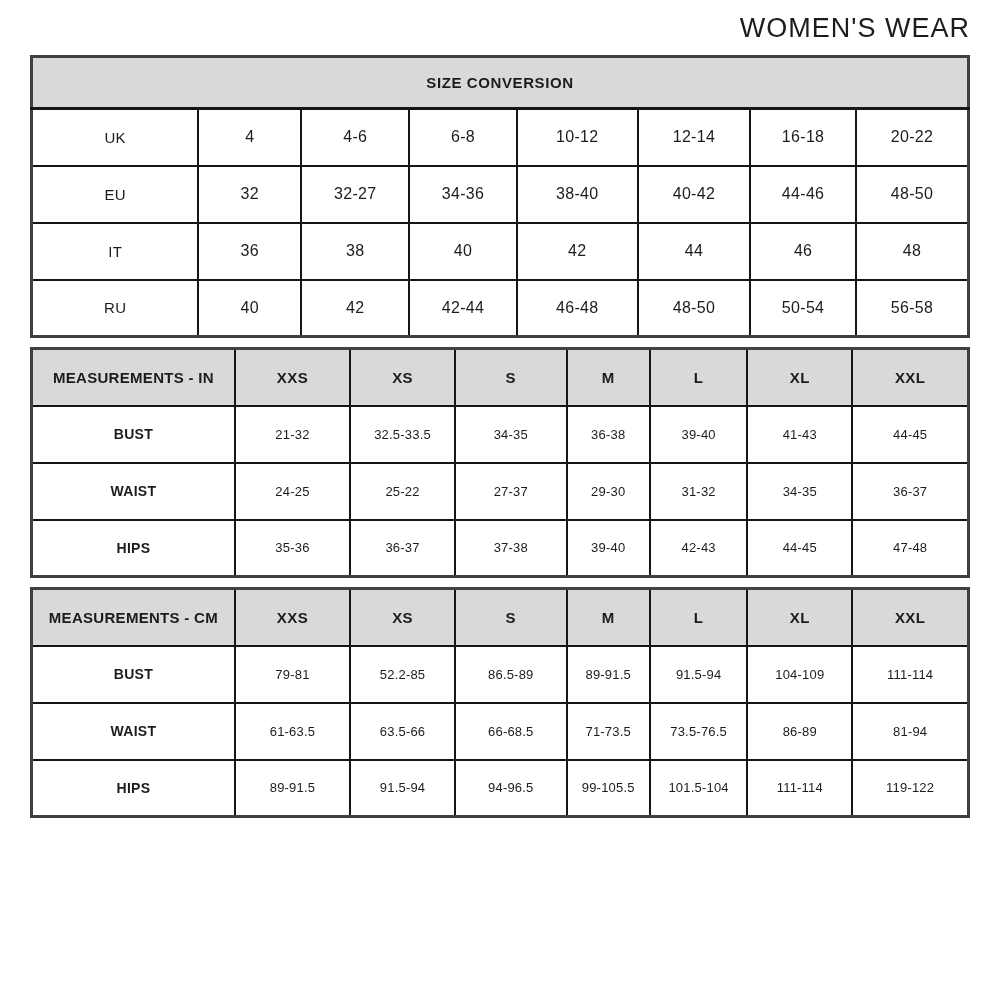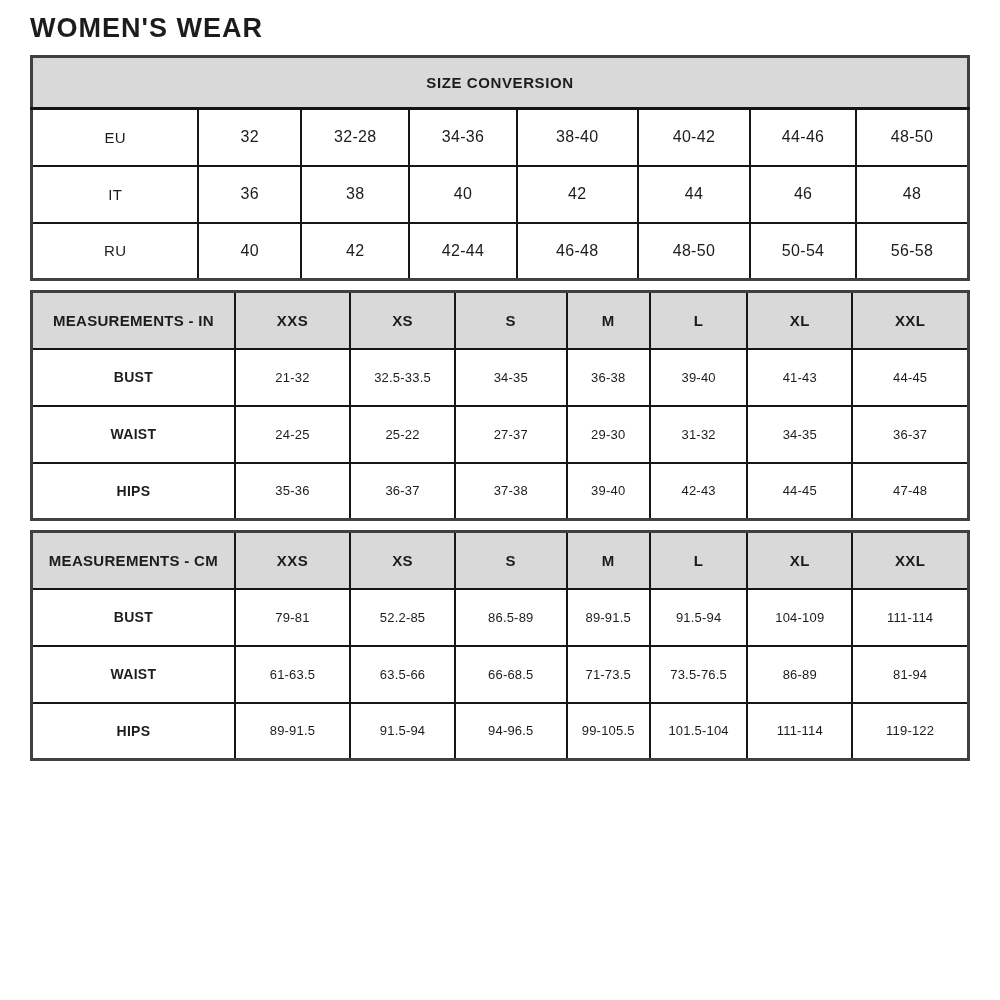--- a/index.html
+++ b/index.html
@@ -9,23 +9,23 @@
     font-family: "Liberation Sans", sans-serif;
     color: #1c1c1c;
   }
   .page {
     width: 1000px;
     height: 1000px;
     padding: 0 30px;
     background: #ffffff;
   }
   .title {
-    text-align: left;
+    text-align: right;
     font-size: 27px;
-    font-weight: 700;
+    font-weight: 400;
     letter-spacing: 1px;
     padding: 13px 0 11px 0;
   }
   table {
     width: 100%;
     border-collapse: collapse;
     table-layout: fixed;
     border: 3px solid #404040;
   }
   td {
@@ -79,23 +79,33 @@
         <col style="width:11.3%">
         <col style="width:12.0%">
     </colgroup>
     <tbody>
       <tr>
         <td colspan="8" class="gray banner">SIZE CONVERSION</td>
       </tr>
     </tbody>
     <tbody id="conv-body">
         <tr>
+          <td class="label">UK</td>
+          <td>4</td>
+          <td>4-6</td>
+          <td>6-8</td>
+          <td>10-12</td>
+          <td>12-14</td>
+          <td>16-18</td>
+          <td>20-22</td>
+        </tr>
+        <tr>
           <td class="label">EU</td>
           <td>32</td>
-          <td>32-28</td>
+          <td>32-27</td>
           <td>34-36</td>
           <td>38-40</td>
           <td>40-42</td>
           <td>44-46</td>
           <td>48-50</td>
         </tr>
         <tr>
           <td class="label">IT</td>
           <td>36</td>
           <td>38</td>

